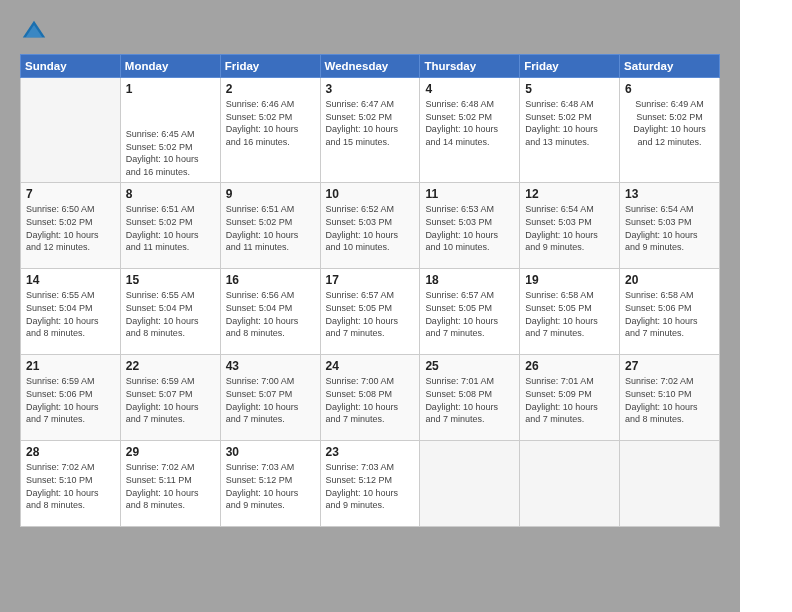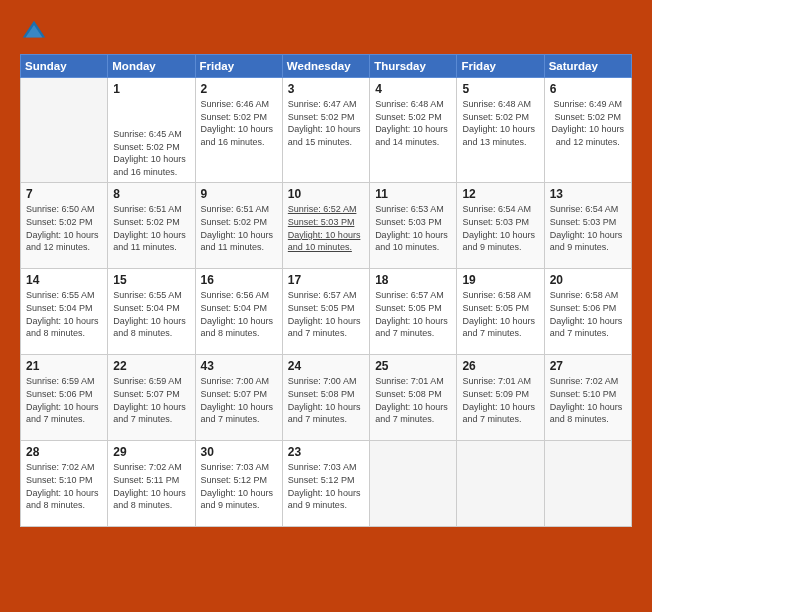--- a/index.html
+++ b/index.html
@@ -4,24 +4,24 @@
   <style>
     * { margin: 0; padding: 0; box-sizing: border-box; }
     body {
       font-family: Arial, sans-serif;
       background: #fff;
       width: 792px;
       height: 612px;
       overflow: hidden;
     }
     .page {
-      width: 652px;
+      width: 740px;
       height: 612px;
       padding: 18px 20px 10px 20px;
-      background: #c2410c;
+      background: #a3a3a3;
     }
     .header {
       display: flex;
       align-items: flex-start;
       justify-content: space-between;
       margin-bottom: 8px;
     }
     .logo {
       display: flex;
       align-items: center;
@@ -194,21 +194,21 @@
           </td>
           <td>
             <span class="day-num">9</span>
             <div class="day-info" style="white-space: pre-line;">Sunrise: 6:51 AM
 Sunset: 5:02 PM
 Daylight: 10 hours
 and 11 minutes.</div>
           </td>
           <td>
             <span class="day-num">10</span>
-            <div class="day-info" style="white-space: pre-line; text-decoration: underline;">Sunrise: 6:52 AM
+            <div class="day-info" style="white-space: pre-line;">Sunrise: 6:52 AM
 Sunset: 5:03 PM
 Daylight: 10 hours
 and 10 minutes.</div>
           </td>
           <td>
             <span class="day-num">11</span>
             <div class="day-info" style="white-space: pre-line;">Sunrise: 6:53 AM
 Sunset: 5:03 PM
 Daylight: 10 hours
 and 10 minutes.</div>

